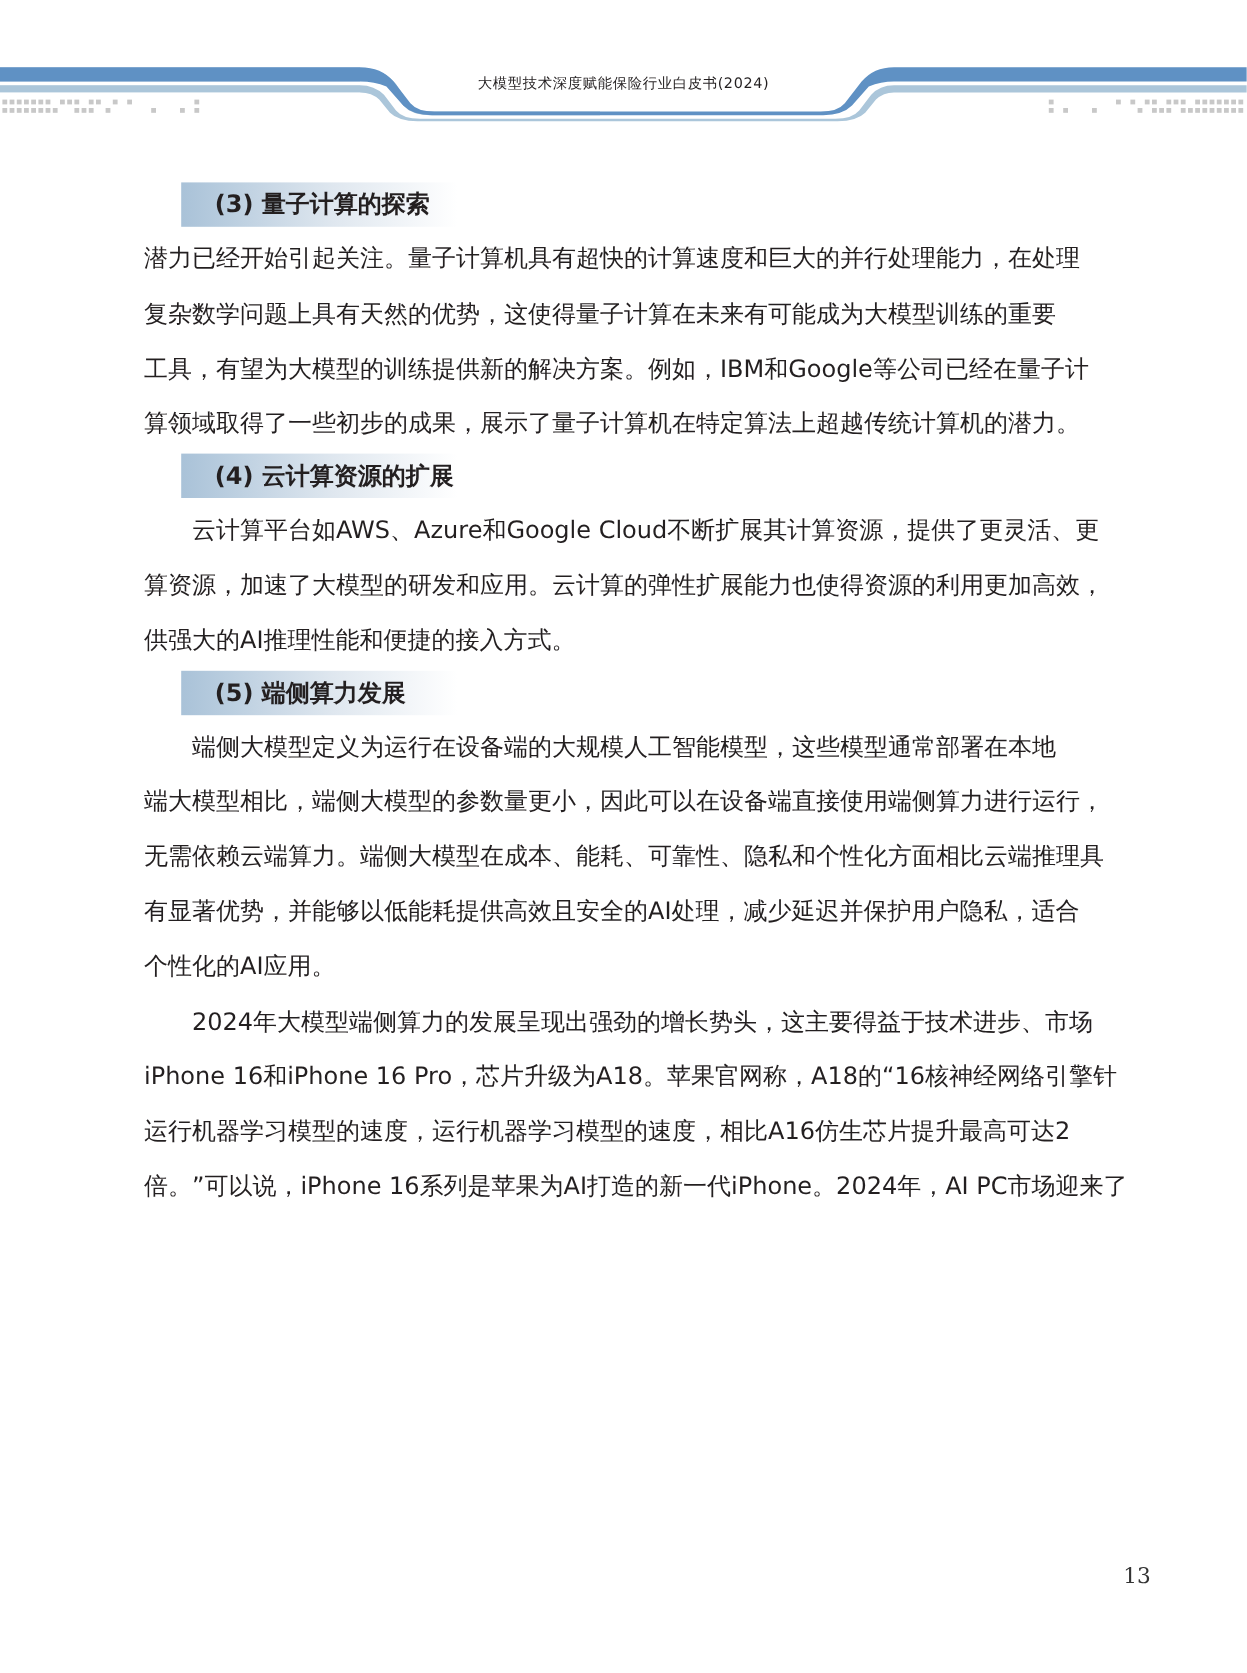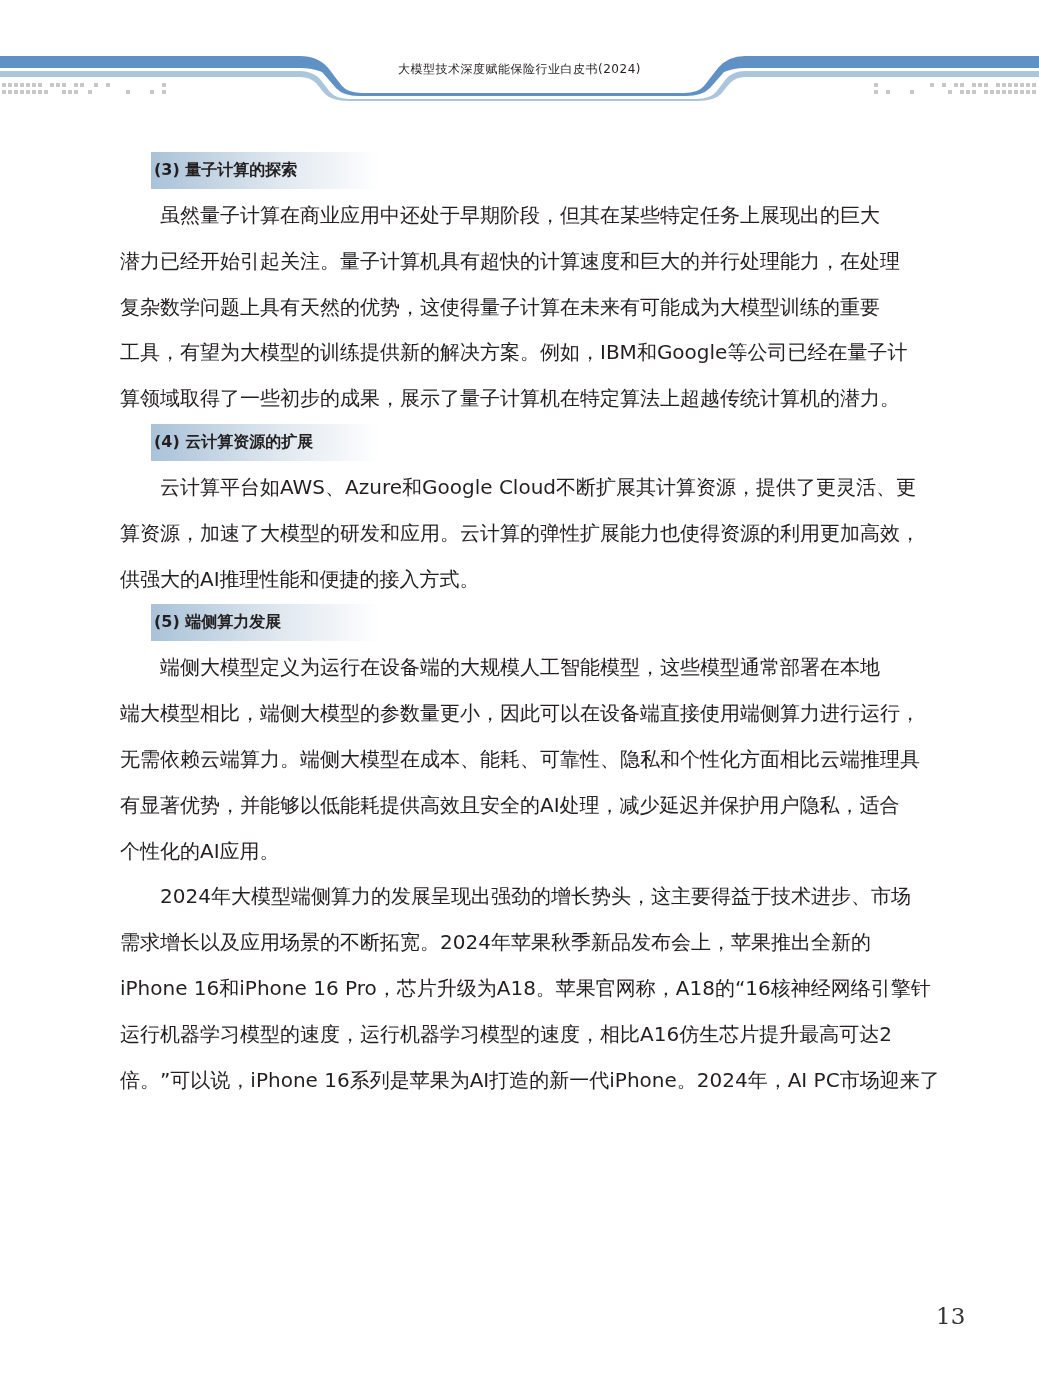--- a/index.html
+++ b/index.html
@@ -5,26 +5,26 @@
     html, body { margin: 0; padding: 0; background: #ffffff; }
     body { width: 1039px; height: 1394px; position: relative; overflow: hidden;
       font-family: "DejaVu Sans", "Liberation Sans", sans-serif; color: #231f20; }
     .header { position: absolute; left: 0; top: 0; width: 1039px; height: 110px; }
     .header svg { position: absolute; left: 0; top: 0; }
     .header-title { position: absolute; left: 0; width: 1039px; top: 61px; text-align: center;
       font-size: 12px; color: #231f20; letter-spacing: 0.5px; }
     .content { position: absolute; left: 120px; top: 150px; width: 800px; }
     .section-heading { height: 37px; margin-left: 31px; width: 230px;
       background: linear-gradient(90deg, #a9c2d8 0%, #dfe7ef 55%, rgba(255,255,255,0) 100%);
-      display: flex; align-items: center; padding-left: 3px; box-sizing: border-box;
-      font-weight: bold; font-size: 16px; color: #231f20; margin-bottom: 4px; margin-top: 2px; }
+      display: flex; align-items: center; padding-left: 28px; box-sizing: border-box;
+      font-weight: bold; font-size: 20px; color: #231f20; margin-bottom: 4px; margin-top: 2px; }
     .para p { margin: 0; font-size: 20px; line-height: 45.8px; text-align: justify;
       white-space: nowrap; }
     .para p.first { text-indent: 40px; }
-    .page-number { position: absolute; left: 936px; top: 1303px; font-size: 23px;
+    .page-number { position: absolute; left: 936px; top: 1303px; font-size: 18px;
       font-family: "DejaVu Serif", "Liberation Serif", serif; color: #333; }
   </style>
 </head>
 <body>
 
 <div class="header">
   <svg width="1039" height="110">
 
     <path d="M0 57 L300 57 Q320 57 330 70 L340 85 Q345 93 360 93 L500 93 L500 96 L358 96 Q343 96 336 88 L324 72 Q316 62 298 62 L0 62 Z" fill="#abc6da"></path>
     <path d="M0 57 L300 57 Q318 57 330 70 L342 84 Q349 92 362 92 L500 92 L500 94 L360 94 Q346 94 338 86 L326 72 Q316 62 300 62 L0 62 Z" fill="#abc6da" opacity="0"></path>
@@ -104,21 +104,20 @@
         <rect x="1032" y="90" width="4" height="4"></rect>
     </g>
   </svg>
   <div class="header-title">大模型技术深度赋能保险行业白皮书(2024)</div>
 </div>
 
 <div class="content">
 
   <div class="section-heading">(3) 量子计算的探索</div>
   <div class="para">
-    <p class="first">虽然量子计算在商业应用中还处于早期阶段，但其在某些特定任务上展现出的巨大</p>
     <p>潜力已经开始引起关注。量子计算机具有超快的计算速度和巨大的并行处理能力，在处理</p>
     <p>复杂数学问题上具有天然的优势，这使得量子计算在未来有可能成为大模型训练的重要</p>
     <p>工具，有望为大模型的训练提供新的解决方案。例如，IBM和Google等公司已经在量子计</p>
     <p>算领域取得了一些初步的成果，展示了量子计算机在特定算法上超越传统计算机的潜力。</p>
   </div>
 
   <div class="section-heading">(4) 云计算资源的扩展</div>
   <div class="para">
     <p class="first">云计算平台如AWS、Azure和Google Cloud不断扩展其计算资源，提供了更灵活、更</p>
     <p>算资源，加速了大模型的研发和应用。云计算的弹性扩展能力也使得资源的利用更加高效，</p>
@@ -128,20 +127,19 @@
   <div class="section-heading">(5) 端侧算力发展</div>
   <div class="para">
     <p class="first">端侧大模型定义为运行在设备端的大规模人工智能模型，这些模型通常部署在本地</p>
     <p>端大模型相比，端侧大模型的参数量更小，因此可以在设备端直接使用端侧算力进行运行，</p>
     <p>无需依赖云端算力。端侧大模型在成本、能耗、可靠性、隐私和个性化方面相比云端推理具</p>
     <p>有显著优势，并能够以低能耗提供高效且安全的AI处理，减少延迟并保护用户隐私，适合</p>
     <p>个性化的AI应用。</p>
   </div>
   <div class="para">
     <p class="first">2024年大模型端侧算力的发展呈现出强劲的增长势头，这主要得益于技术进步、市场</p>
-    <p>需求增长以及应用场景的不断拓宽。2024年苹果秋季新品发布会上，苹果推出全新的</p>
     <p>iPhone 16和iPhone 16 Pro，芯片升级为A18。苹果官网称，A18的“16核神经网络引擎针</p>
     <p>运行机器学习模型的速度，运行机器学习模型的速度，相比A16仿生芯片提升最高可达2</p>
     <p>倍。”可以说，iPhone 16系列是苹果为AI打造的新一代iPhone。2024年，AI PC市场迎来了</p>
   </div>
 </div>
 
 <div class="page-number">13</div>
 
 </body></html>

